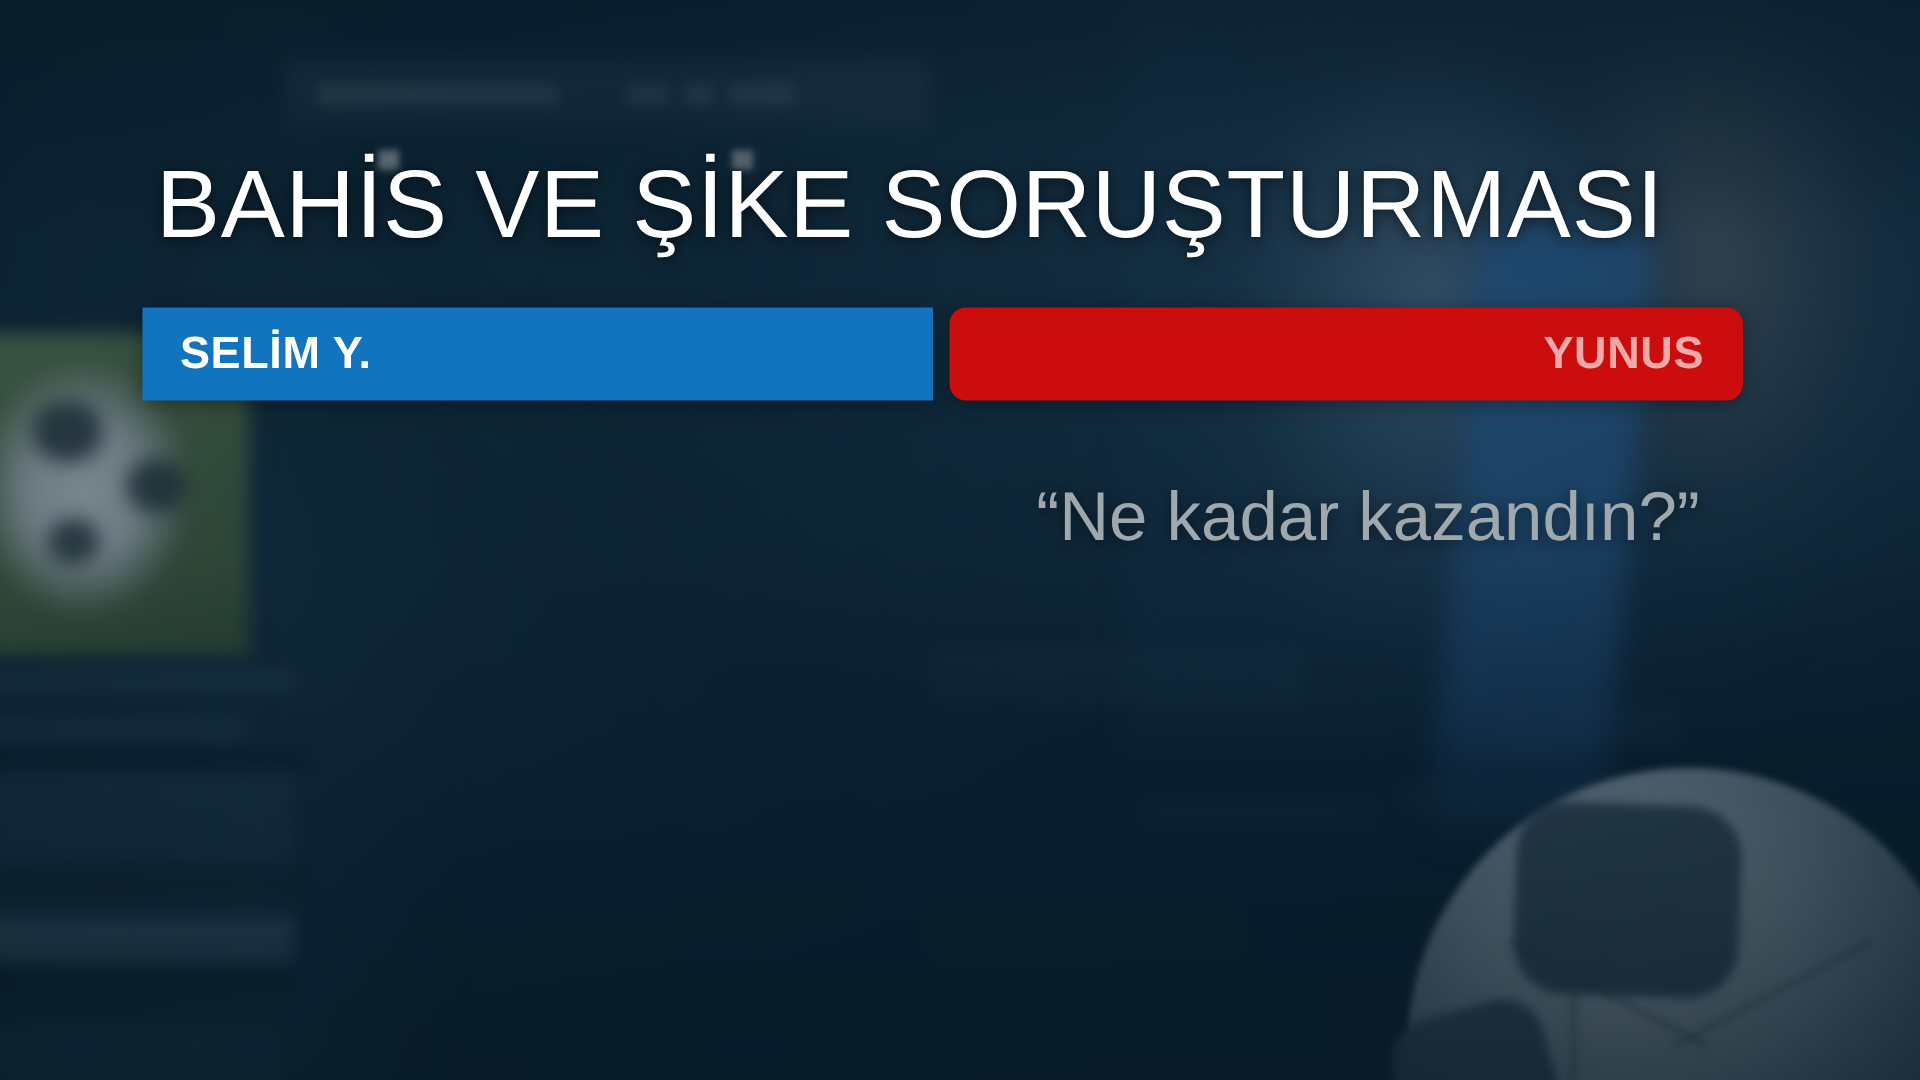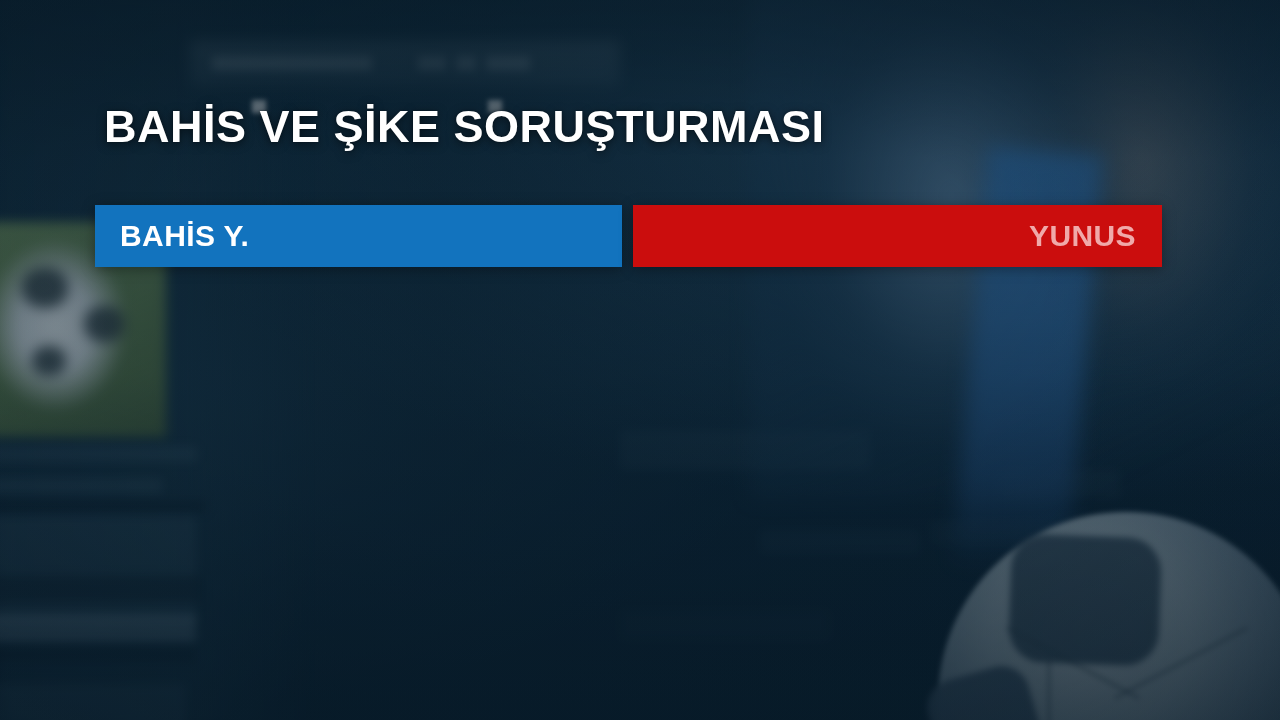--- a/index.html
+++ b/index.html
@@ -107,21 +107,21 @@
   }
   .bg-scrim {
     background:linear-gradient(90deg, rgba(8,28,42,.30) 0%, rgba(8,28,42,.55) 34%, rgba(8,28,42,.36) 64%, rgba(8,28,42,.16) 100%);
   }
 
   
   #overlay { position:absolute; inset:0; }
 
   .headline {
     position:absolute; left:104px; top:104px;
-    font-size:45px; font-weight:700; letter-spacing:.5px;
+    font-size:64px; font-weight:400; letter-spacing:.5px;
     color:#ffffff; line-height:1;
     text-shadow:0 2px 10px rgba(0,0,0,.55), 0 0 2px rgba(0,0,0,.35);
     white-space:nowrap;
   }
 
   .namebar {
     position:absolute; top:205px; height:62px;
     display:flex; align-items:center;
   }
   .namebar .label {
@@ -133,20 +133,21 @@
     justify-content:flex-start;
     box-shadow:0 2px 12px rgba(0,0,0,.35);
   }
   .namebar-left .label { color:#ffffff; padding-left:25px; }
 
   .namebar-right {
     left:633px; width:529px;
     background:#cb0d0d;
     justify-content:flex-end;
     box-shadow:0 2px 12px rgba(0,0,0,.35);
+    border-radius:11px;
   }
   .namebar-right .label { color:#f0a9a9; padding-right:26px; }
 
   .quote {
     position:absolute;
     font-size:46px; font-weight:500; line-height:1.38;
   }
   .quote-left {
     left:122px; top:313px; width:520px;
     color:#ffffff; text-align:left;
@@ -211,23 +212,24 @@
   </div>
 
   <div class="bg-layer bg-vignette"></div>
   <div class="bg-layer bg-scrim"></div>
 
   <div id="overlay">
 
     <div class="headline">BAHİS VE ŞİKE SORUŞTURMASI</div>
 
     <div class="namebar namebar-left">
-      <span class="label">BAHİS Y.</span>
+      <span class="label">SELİM Y.</span>
     </div>
 
     <div class="namebar namebar-right">
       <span class="label">YUNUS</span>
     </div>
 
 
+    <div class="quote quote-right">“Ne kadar kazandın?”</div>
 
   </div>
 </div>
 
 </body></html>

